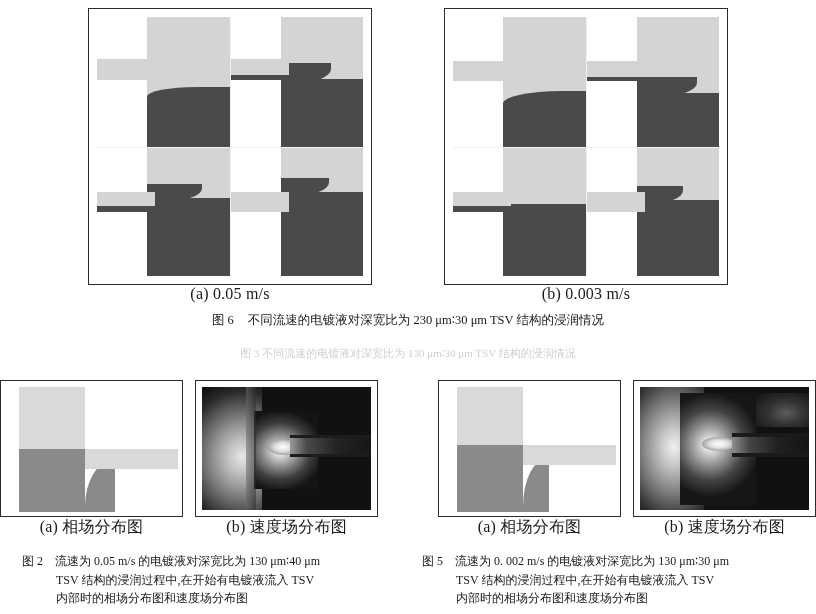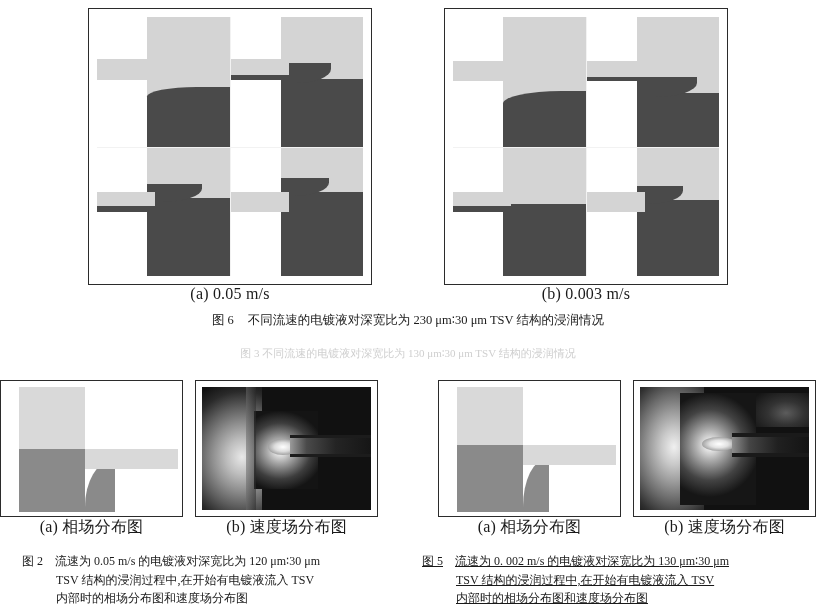--- a/index.html
+++ b/index.html
@@ -79,21 +79,21 @@
 
   .figcap{
     position:absolute;
     font-size:12px;line-height:1.55;
   }
   .figcap .num{margin-right:12px;}
   .figcap p{margin:0;}
   .figcap .indent{padding-left:34px;}
 
   .fig4cap{top:552px;left:22px;width:360px;}
-  .fig5cap{top:552px;left:422px;width:370px;text-decoration:underline;}
+  .fig5cap{top:552px;left:422px;width:370px;}
 </style>
 </head>
 <body>
 
 <div class="page">
 
   <div class="fig3-row">
 
     <div class="fig3-panel">
       <div class="simbox">
@@ -233,21 +233,21 @@
             <div class="vf-band" style="left:116px;top:6px;width:55px;height:34px;background:radial-gradient(ellipse 40px 26px at 30px 20px,#5c5c5c 0%,#333 45%,#151515 100%);"></div>
           </div>
         </div>
         <div class="caption">(b) 速度场分布图</div>
       </div>
     </div>
   </div>
 
   <div class="figcap fig4cap">
     <p>
-      <span class="num">图 2</span><span>流速为 0.05 m/s 的电镀液对深宽比为 120 μm∶30 μm</span>
+      <span class="num">图 2</span><span>流速为 0.05 m/s 的电镀液对深宽比为 130 μm∶40 μm</span>
     </p>
     <p class="indent">TSV 结构的浸润过程中,在开始有电镀液流入 TSV</p>
     <p class="indent">内部时的相场分布图和速度场分布图</p>
   </div>
 
   <div class="figcap fig5cap">
     <p>
       <span class="num">图 5</span><span>流速为 0. 002 m/s 的电镀液对深宽比为 130 μm∶30 μm</span>
     </p>
     <p class="indent">TSV 结构的浸润过程中,在开始有电镀液流入 TSV</p>

